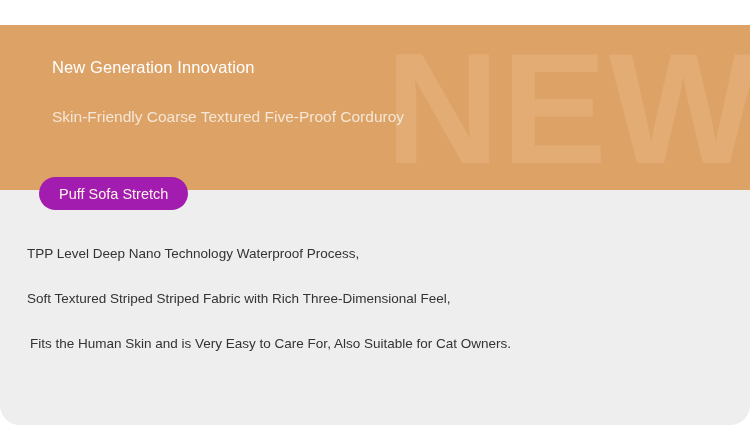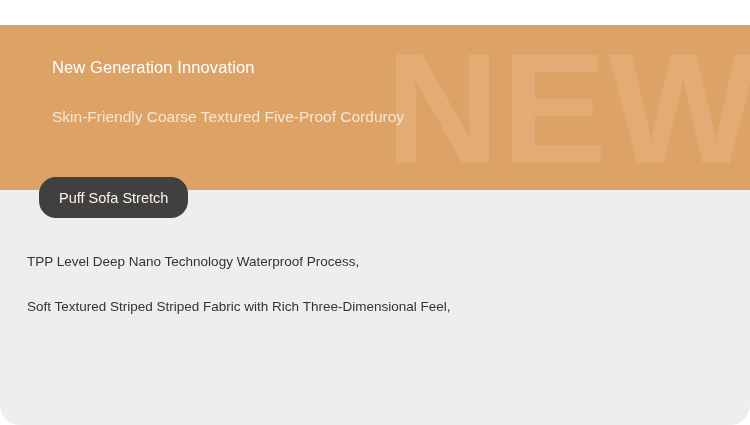--- a/index.html
+++ b/index.html
@@ -85,37 +85,37 @@
     color: #f5e6d6;
     line-height: 22px;
     z-index: 3;
   }
 
   
   .badge-pill {
     position: absolute;
     left: 39px;
     top: 177px;
-    height: 41px;
+    height: 33px;
     padding: 0 20px;
     display: flex;
     align-items: center;
-    background: #404040;
+    background: #a21caf;
     border-radius: 17px;
     color: #fdf3e8;
     font-size: 14.5px;
     z-index: 5;
     white-space: nowrap;
   }
 
   
   .feature-list {
     position: absolute;
     left: 0;
-    top: 254px;
+    top: 246px;
     width: 750px;
     z-index: 2;
   }
 
   .feature-line {
     font-size: 13.5px;
     color: #333333;
     line-height: 16px;
     margin: 0 0 29px 0;
     padding-left: 27px;
@@ -145,15 +145,16 @@
 
   <div class="banner-subheading">Skin-Friendly Coarse Textured Five-Proof Corduroy</div>
 
   <div class="badge-pill">
     <span>Puff Sofa Stretch</span>
   </div>
 
   <div class="feature-list">
     <p class="feature-line">TPP Level Deep Nano Technology Waterproof Process,</p>
     <p class="feature-line">Soft Textured Striped Striped Fabric with Rich Three-Dimensional Feel,</p>
+    <p class="feature-line indented">Fits the Human Skin and is Very Easy to Care For, Also Suitable for Cat Owners.</p>
   </div>
 
 </div>
 
 </body></html>

